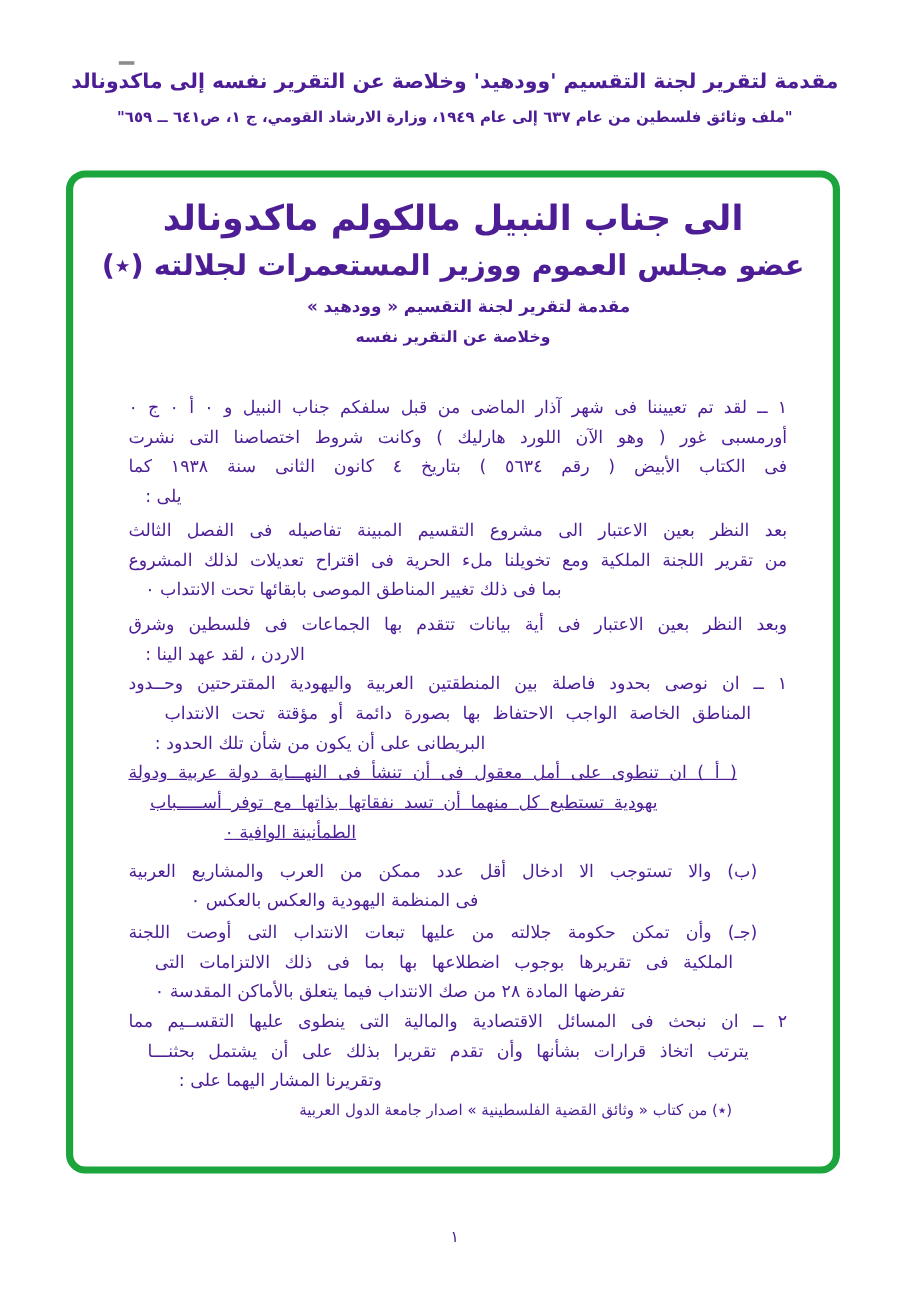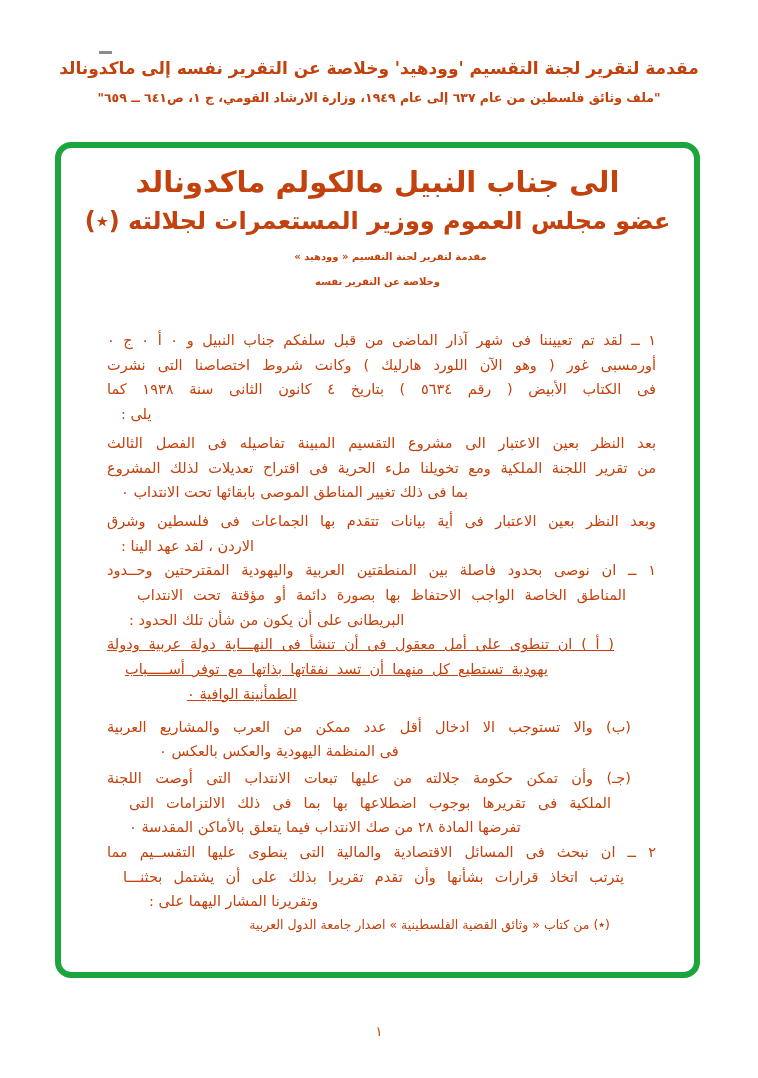--- a/index.html
+++ b/index.html
@@ -1,32 +1,32 @@
 <!DOCTYPE html>
 <html lang="ar"><head>
 <meta charset="utf-8">
 <style>
   html,body { margin:0; padding:0; background:#ffffff; }
   .page {
     position:relative; width:758px; height:1078px; background:#ffffff;
-    font-family:"DejaVu Sans", sans-serif; color:#c2410c; direction:rtl; overflow:hidden;
+    font-family:"DejaVu Sans", sans-serif; color:#4c1d95; direction:rtl; overflow:hidden;
   }
   .scan-dash { position:absolute; left:99px; top:51px; width:13px; height:3px; background:#8d8d8d; }
   .hdr { position:absolute; top:56px; left:0; width:100%; text-align:center; font-weight:bold; }
   .hdr1 { font-size:17px; line-height:24px; }
   .hdr2 { margin-top:10px; font-size:12.5px; line-height:16px; }
   .frame {
     position:absolute; left:55px; top:142px; width:633px; height:824px;
     border:6px solid #1ba53c; border-radius:16px; background:#ffffff;
   }
   .title { text-align:center; font-weight:bold; margin-top:16px; }
   .t-big   { font-size:29px; line-height:37px; }
   .t-big2  { font-size:24px; line-height:40px; }
-  .t-small { font-size:10px; line-height:23px; margin-top:4px;margin-left:26px; }
-  .t-small2{ font-size:10px; line-height:24px; margin-top:2px; }
+  .t-small { font-size:14px; line-height:23px; margin-top:4px;margin-left:26px; }
+  .t-small2{ font-size:13px; line-height:24px; margin-top:2px; }
   .bodytext { margin-top:34px; padding:0 38px 0 46px; font-size:14.5px; line-height:24.7px; }
   .para { margin:0; }
   .mt2 { margin-top:2px; } .mt3 { margin-top:0;text-decoration:underline; } .mt4 { margin-top:4px; } .mt8 { margin-top:8px; }
   .ln { min-height:24.7px; }
   .full { text-align:justify; text-align-last:justify; }
   .endl { text-align:left; }
   .footnote { margin-top:0; padding-right:46px; font-size:12.5px; line-height:22px; }
   .pageno { position:absolute; top:1024px; left:0; width:100%; text-align:center; font-size:13px; }
 </style>
 </head>

